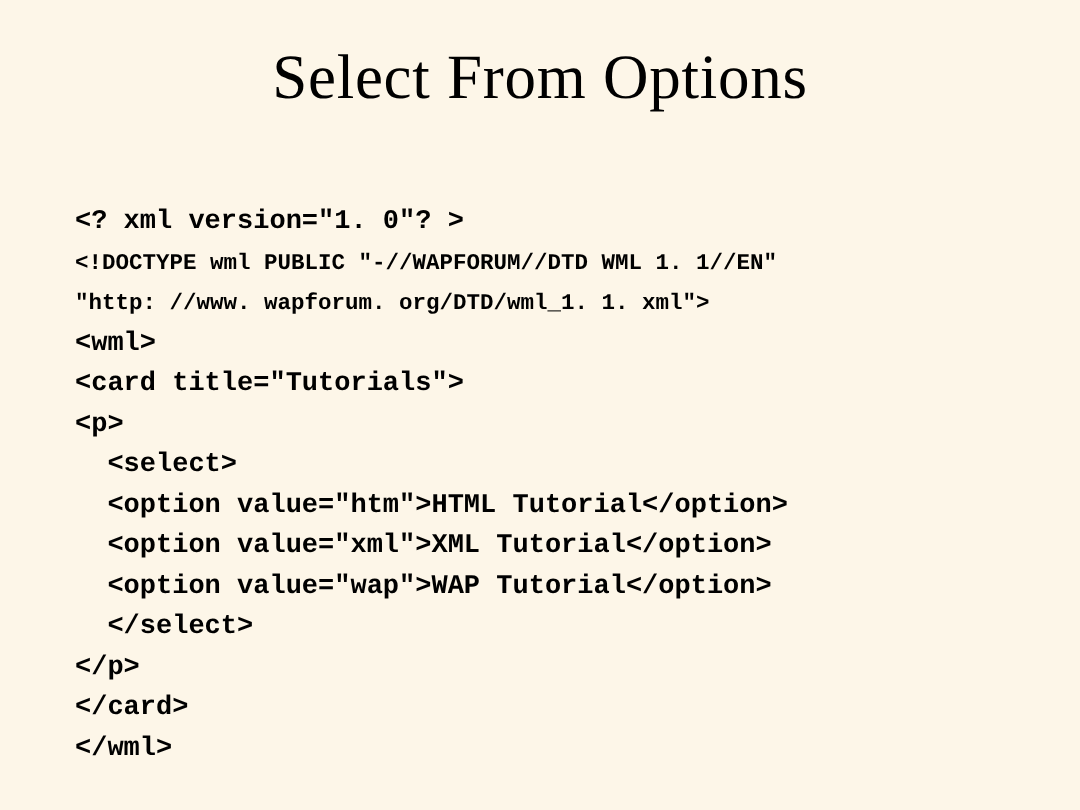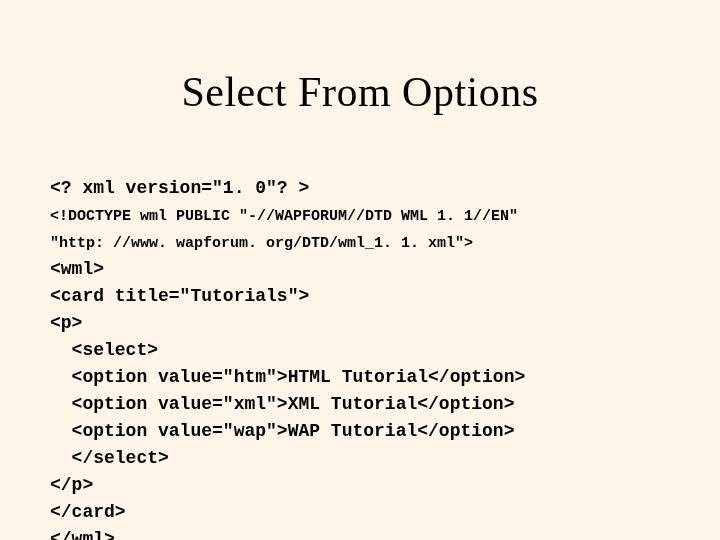--- a/index.html
+++ b/index.html
@@ -8,21 +8,20 @@
     width: 720px;
     height: 540px;
     background: #fdf6e8;
     font-family: "Times New Roman", Times, serif;
   }
   .slide {
     width: 720px;
     height: 460px;
     box-sizing: border-box;
     padding: 28px 50px 30px 50px;
-    margin-top: 40px;
   }
   .title {
     font-size: 42px;
     font-weight: 400;
     text-align: center;
     color: #000;
     margin: 0 0 32px 0;
     letter-spacing: 0.5px;
   }
   .code {

